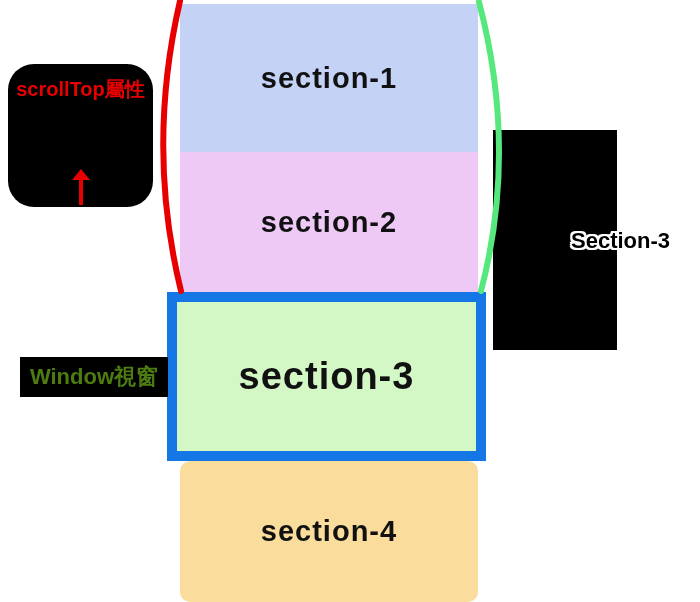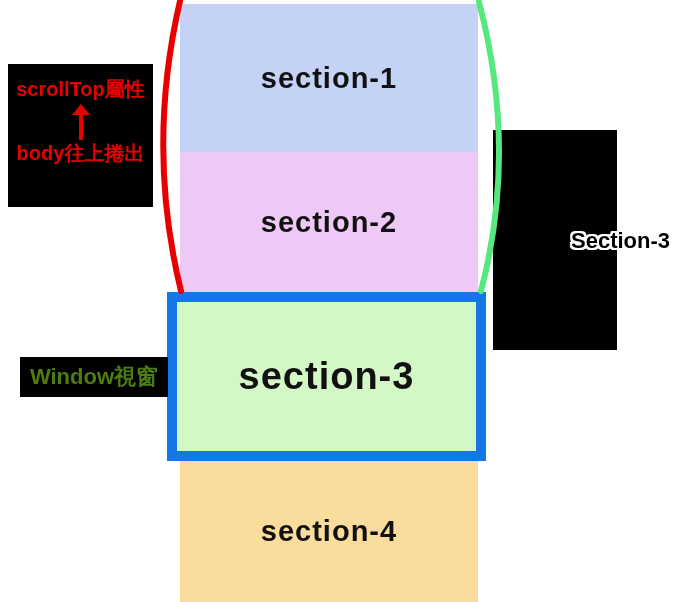--- a/index.html
+++ b/index.html
@@ -6,32 +6,32 @@
   #stage{
     position:relative;width:700px;height:602px;overflow:hidden;background:#ffffff;
     font-family:"Liberation Sans","DejaVu Sans",sans-serif;
   }
   .section{
     position:absolute;display:flex;align-items:center;justify-content:center;
     font-size:29px;font-weight:bold;color:#111;letter-spacing:1px;
   }
   .sec1{left:180px;top:4px;width:298px;height:148px;}
   .sec2{left:180px;top:152px;width:298px;height:141px;}
-  .sec4{left:180px;top:461px;width:298px;height:141px;}
+  .sec4{left:180px;top:461px;width:298px;height:141px;border-radius:10px;}
   .window-frame{
     position:absolute;left:167px;top:292px;width:319px;height:169px;
     border:10px solid #1577e6;box-sizing:border-box;
     display:flex;align-items:center;justify-content:center;
     font-size:38px;font-weight:bold;color:#111;letter-spacing:1px;
   }
   .black-box{position:absolute;background:#000;}
   .box-scrolltop{
     left:8px;top:64px;width:145px;height:143px;
-    display:flex;flex-direction:column;align-items:center;justify-content:flex-start;
-    padding-top:14px;box-sizing:border-box;
+    display:flex;flex-direction:column;align-items:center;justify-content:space-between;
+    padding-top:14px;box-sizing:border-box;border-radius:26px;
   }
   .red-text{color:#e80000;font-weight:bold;font-size:20px;line-height:23px;white-space:nowrap;}
   .up-arrow{position:relative;width:18px;height:36px;margin:3px 0 2px 0;}
   .up-arrow .stem{position:absolute;left:7px;top:9px;width:4px;height:27px;background:#e80000;}
   .up-arrow .head{
     position:absolute;left:0;top:0;width:0;height:0;
     border-left:9px solid transparent;border-right:9px solid transparent;
     border-bottom:11px solid #e80000;
   }
   .box-window{
@@ -67,21 +67,20 @@
   <div class="section sec4" style="background: rgb(250, 221, 157);">
     <span>section-4</span>
   </div>
 
   <div class="black-box box-scrolltop">
     <div class="red-text">scrollTop屬性</div>
     <div class="up-arrow">
       <span class="head"></span>
       <span class="stem"></span>
     </div>
-    <div class="red-text">body往上捲出</div>
   </div>
 
   <div class="black-box box-window">
     <span class="blue-text">Window視窗</span>
   </div>
 
   <div class="black-box box-right"></div>
   <div class="right-label">Section-3</div>
 
   <svg id="curves" width="700" height="602" viewBox="0 0 700 602">

